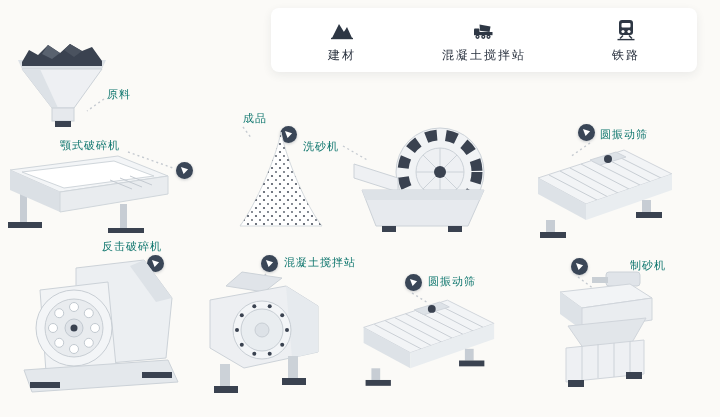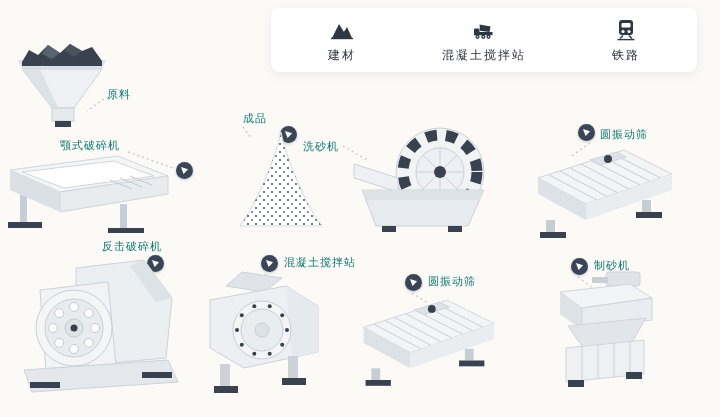--- a/index.html
+++ b/index.html
@@ -96,21 +96,21 @@
   </div>
 
   <span class="node-label" style="left:107px;top:86px">原料</span>
   <span class="node-label" style="left:60px;top:137px">颚式破碎机</span>
   <span class="node-label" style="left:243px;top:110px">成品</span>
   <span class="node-label" style="left:303px;top:138px">洗砂机</span>
   <span class="node-label" style="left:600px;top:126px">圆振动筛</span>
   <span class="node-label" style="left:102px;top:238px">反击破碎机</span>
   <span class="node-label" style="left:284px;top:254px">混凝土搅拌站</span>
   <span class="node-label" style="left:428px;top:273px">圆振动筛</span>
-  <span class="node-label" style="left:594px;top:257px">制砂机</span>
+  <span class="node-label" style="left:630px;top:257px">制砂机</span>
 
   <div class="badge" style="left:176px;top:162px">
     <svg width="9" height="9" viewBox="0 0 10 10">
         <polygon points="1,1 9,3.5 4,9" fill="#ffffff"></polygon>
       </svg>
   </div>
   <div class="badge" style="left:280px;top:126px">
     <svg width="9" height="9" viewBox="0 0 10 10">
         <polygon points="1,1 9,3.5 4,9" fill="#ffffff"></polygon>
       </svg>

